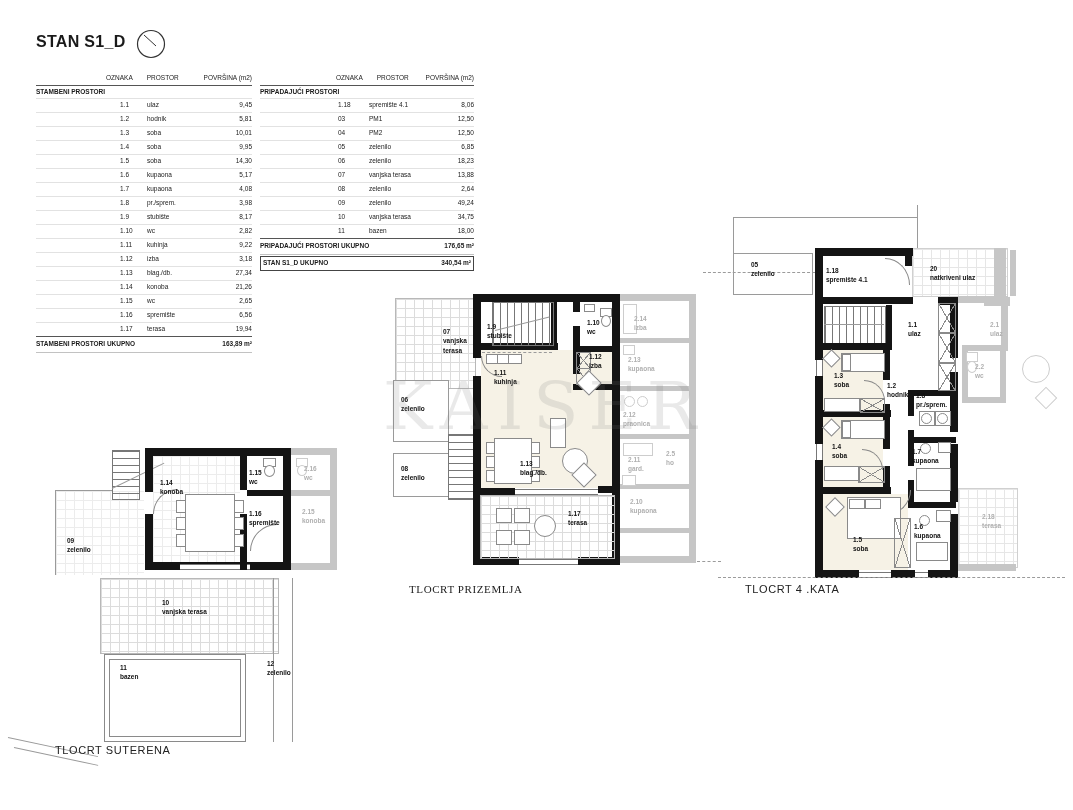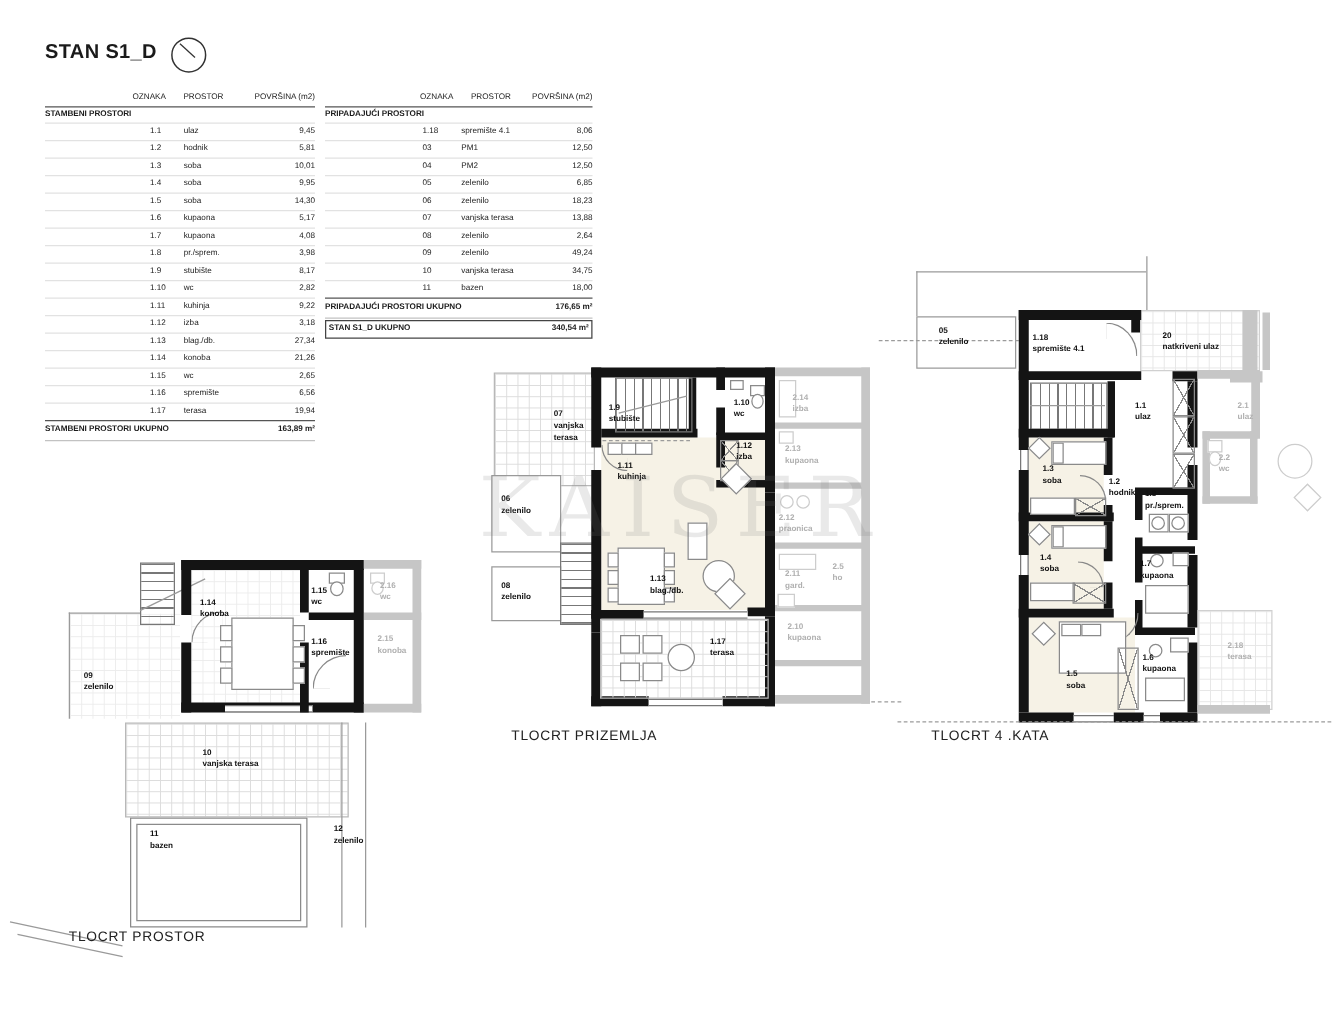--- a/index.html
+++ b/index.html
@@ -307,21 +307,21 @@
         <span>zelenilo</span>
       </div>
     <div class="rlabel g" style="left:304px;top:464px;">
         <span>2.16</span>
         <span>wc</span>
       </div>
     <div class="rlabel g" style="left:302px;top:507px;">
         <span>2.15</span>
         <span>konoba</span>
       </div>
-    <div class="caption" style="left:55px;top:744px;">TLOCRT PROSTOR</div>
+    <div class="caption" style="left:55px;top:744px;">TLOCRT SUTERENA</div>
   </div>
 
   <div>
     <div class="fill" style="left:481px;top:350px;width:131px;height:138px;"></div>
     <div class="grid" style="left:395px;top:298px;width:79px;height:89px;"></div>
     <div class="box" style="left:393px;top:380px;width:54px;height:60px;"></div>
     <div class="box" style="left:393px;top:453px;width:54px;height:42px;"></div>
     <div class="sth" style="left:448px;top:434px;width:25px;height:64px;"></div>
 
     <div class="w" style="left:473px;top:294px;width:147px;height:8px;"></div>
@@ -445,21 +445,21 @@
         <span>gard.</span>
       </div>
     <div class="rlabel g" style="left:666px;top:449px;">
         <span>2.5</span>
         <span>ho</span>
       </div>
     <div class="rlabel g" style="left:630px;top:497px;">
         <span>2.10</span>
         <span>kupaona</span>
       </div>
-    <div class="caption" style="left:409px;top:583px;">TLOCRT PRIZEMLJA</div>
+    <div class="caption" style="left:409px;top:583px;font-family:Liberation Serif, serif;">TLOCRT PRIZEMLJA</div>
   </div>
 
   <div>
     <div class="thin" style="left:733px;top:217px;width:184px;height:1px;"></div>
     <div class="thin" style="left:733px;top:217px;width:1px;height:36px;"></div>
     <div class="thin" style="left:917px;top:205px;width:1px;height:43px;"></div>
     <div class="box" style="left:733px;top:253px;width:78px;height:40px;"></div>
     <div class="dash" style="left:703px;top:272px;width:112px;"></div>
     <div class="grid lt" style="left:912px;top:248px;width:94px;height:47px;"></div>
     <div class="wg" style="left:994px;top:248px;width:12px;height:52px;"></div>

